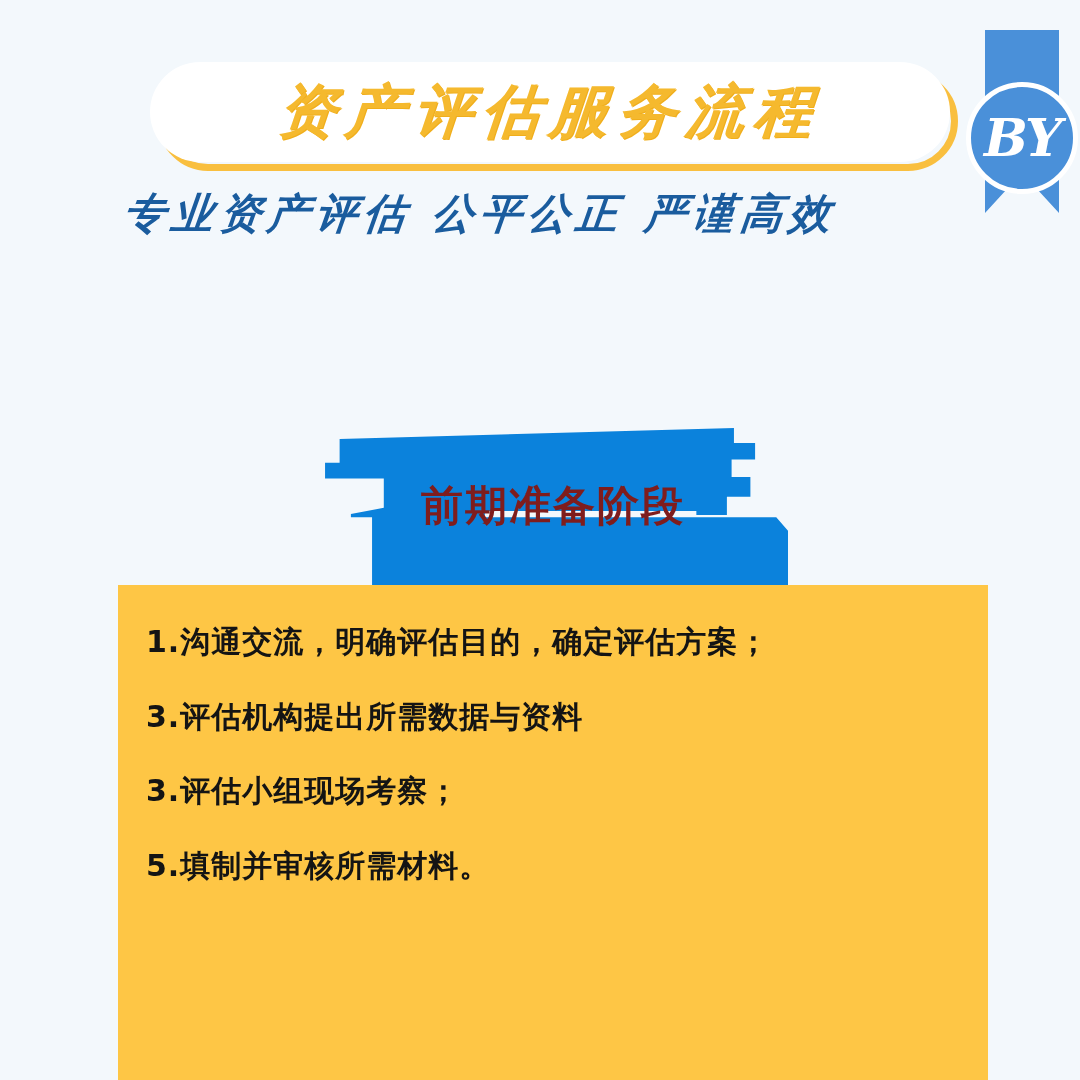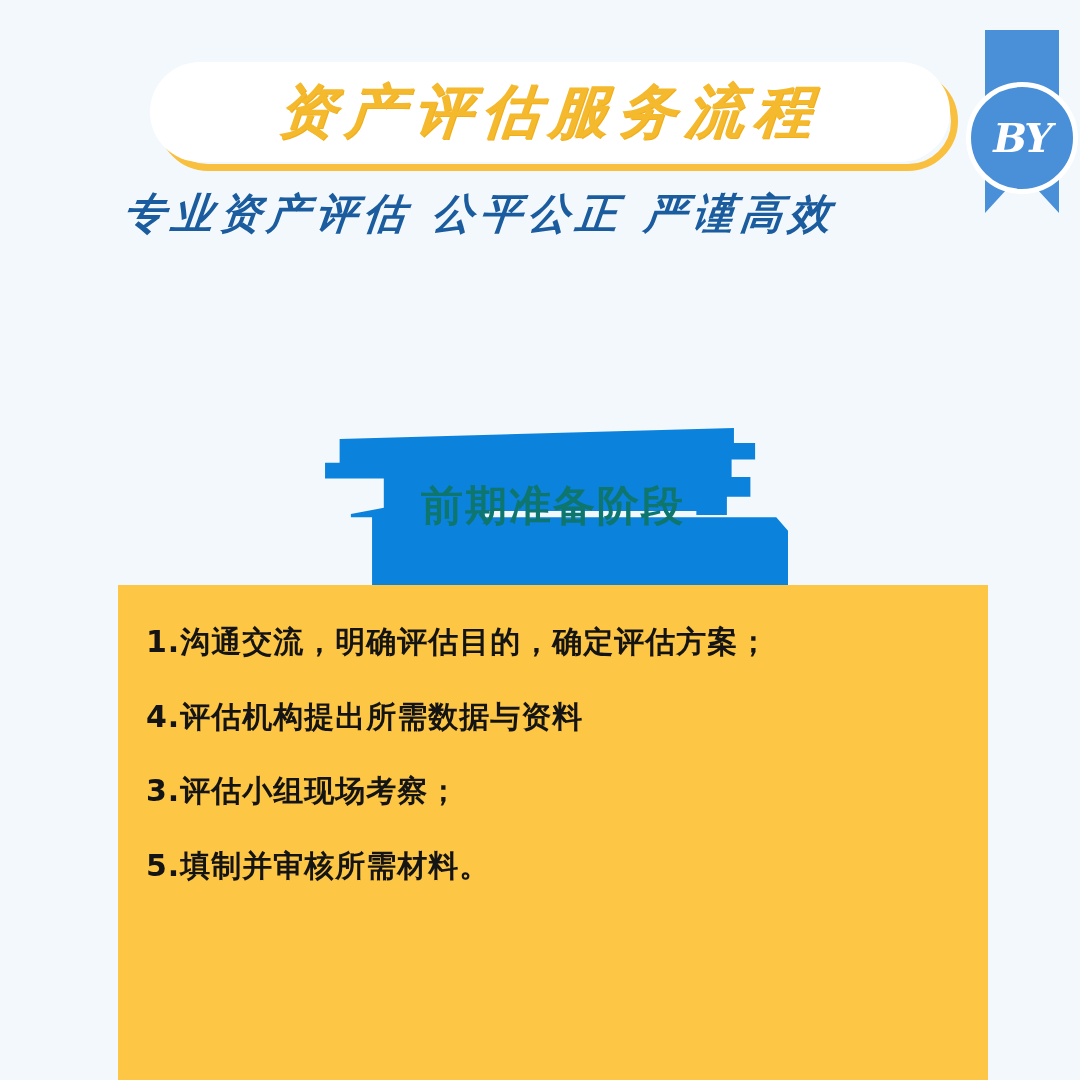--- a/index.html
+++ b/index.html
@@ -109,21 +109,21 @@
     border-radius: 50%;
     background: #4a90d9;
     border: 5px solid #ffffff;
     box-sizing: border-box;
     display: flex;
     align-items: center;
     justify-content: center;
   }
   .ribbon-mono {
     font-family: "DejaVu Serif", "Liberation Serif", serif;
-    font-size: 40px;
+    font-size: 52px;
     font-weight: 700;
     font-style: italic;
     color: #ffffff;
     letter-spacing: -2px;
     line-height: 1;
   }
 
   
   .stage-banner {
     position: absolute;
@@ -157,21 +157,21 @@
   }
   .stage-label {
     position: absolute;
     left: 0;
     top: 50px;
     width: 470px;
     text-align: center;
     font-family: Liberation Sans, sans-serif;
     font-size: 42px;
     font-weight: 700;
-    color: #0f766e;
+    color: #7f1d1d;
     letter-spacing: 2px;
     white-space: nowrap;
     z-index: 2;
   }
 
   
   .content-card {
     position: absolute;
     left: 118px;
     top: 585px;
@@ -214,18 +214,18 @@
     </div>
   </div>
 
   <div class="stage-banner">
     <div class="stage-shape"></div>
     <div class="stage-label">前期准备阶段</div>
   </div>
 
   <div class="content-card">
     <p class="step-item">1.沟通交流，明确评估目的，确定评估方案；</p>
-    <p class="step-item">4.评估机构提出所需数据与资料</p>
+    <p class="step-item">3.评估机构提出所需数据与资料</p>
     <p class="step-item">3.评估小组现场考察；</p>
     <p class="step-item">5.填制并审核所需材料。</p>
   </div>
 
 </div>
 
 </body></html>

